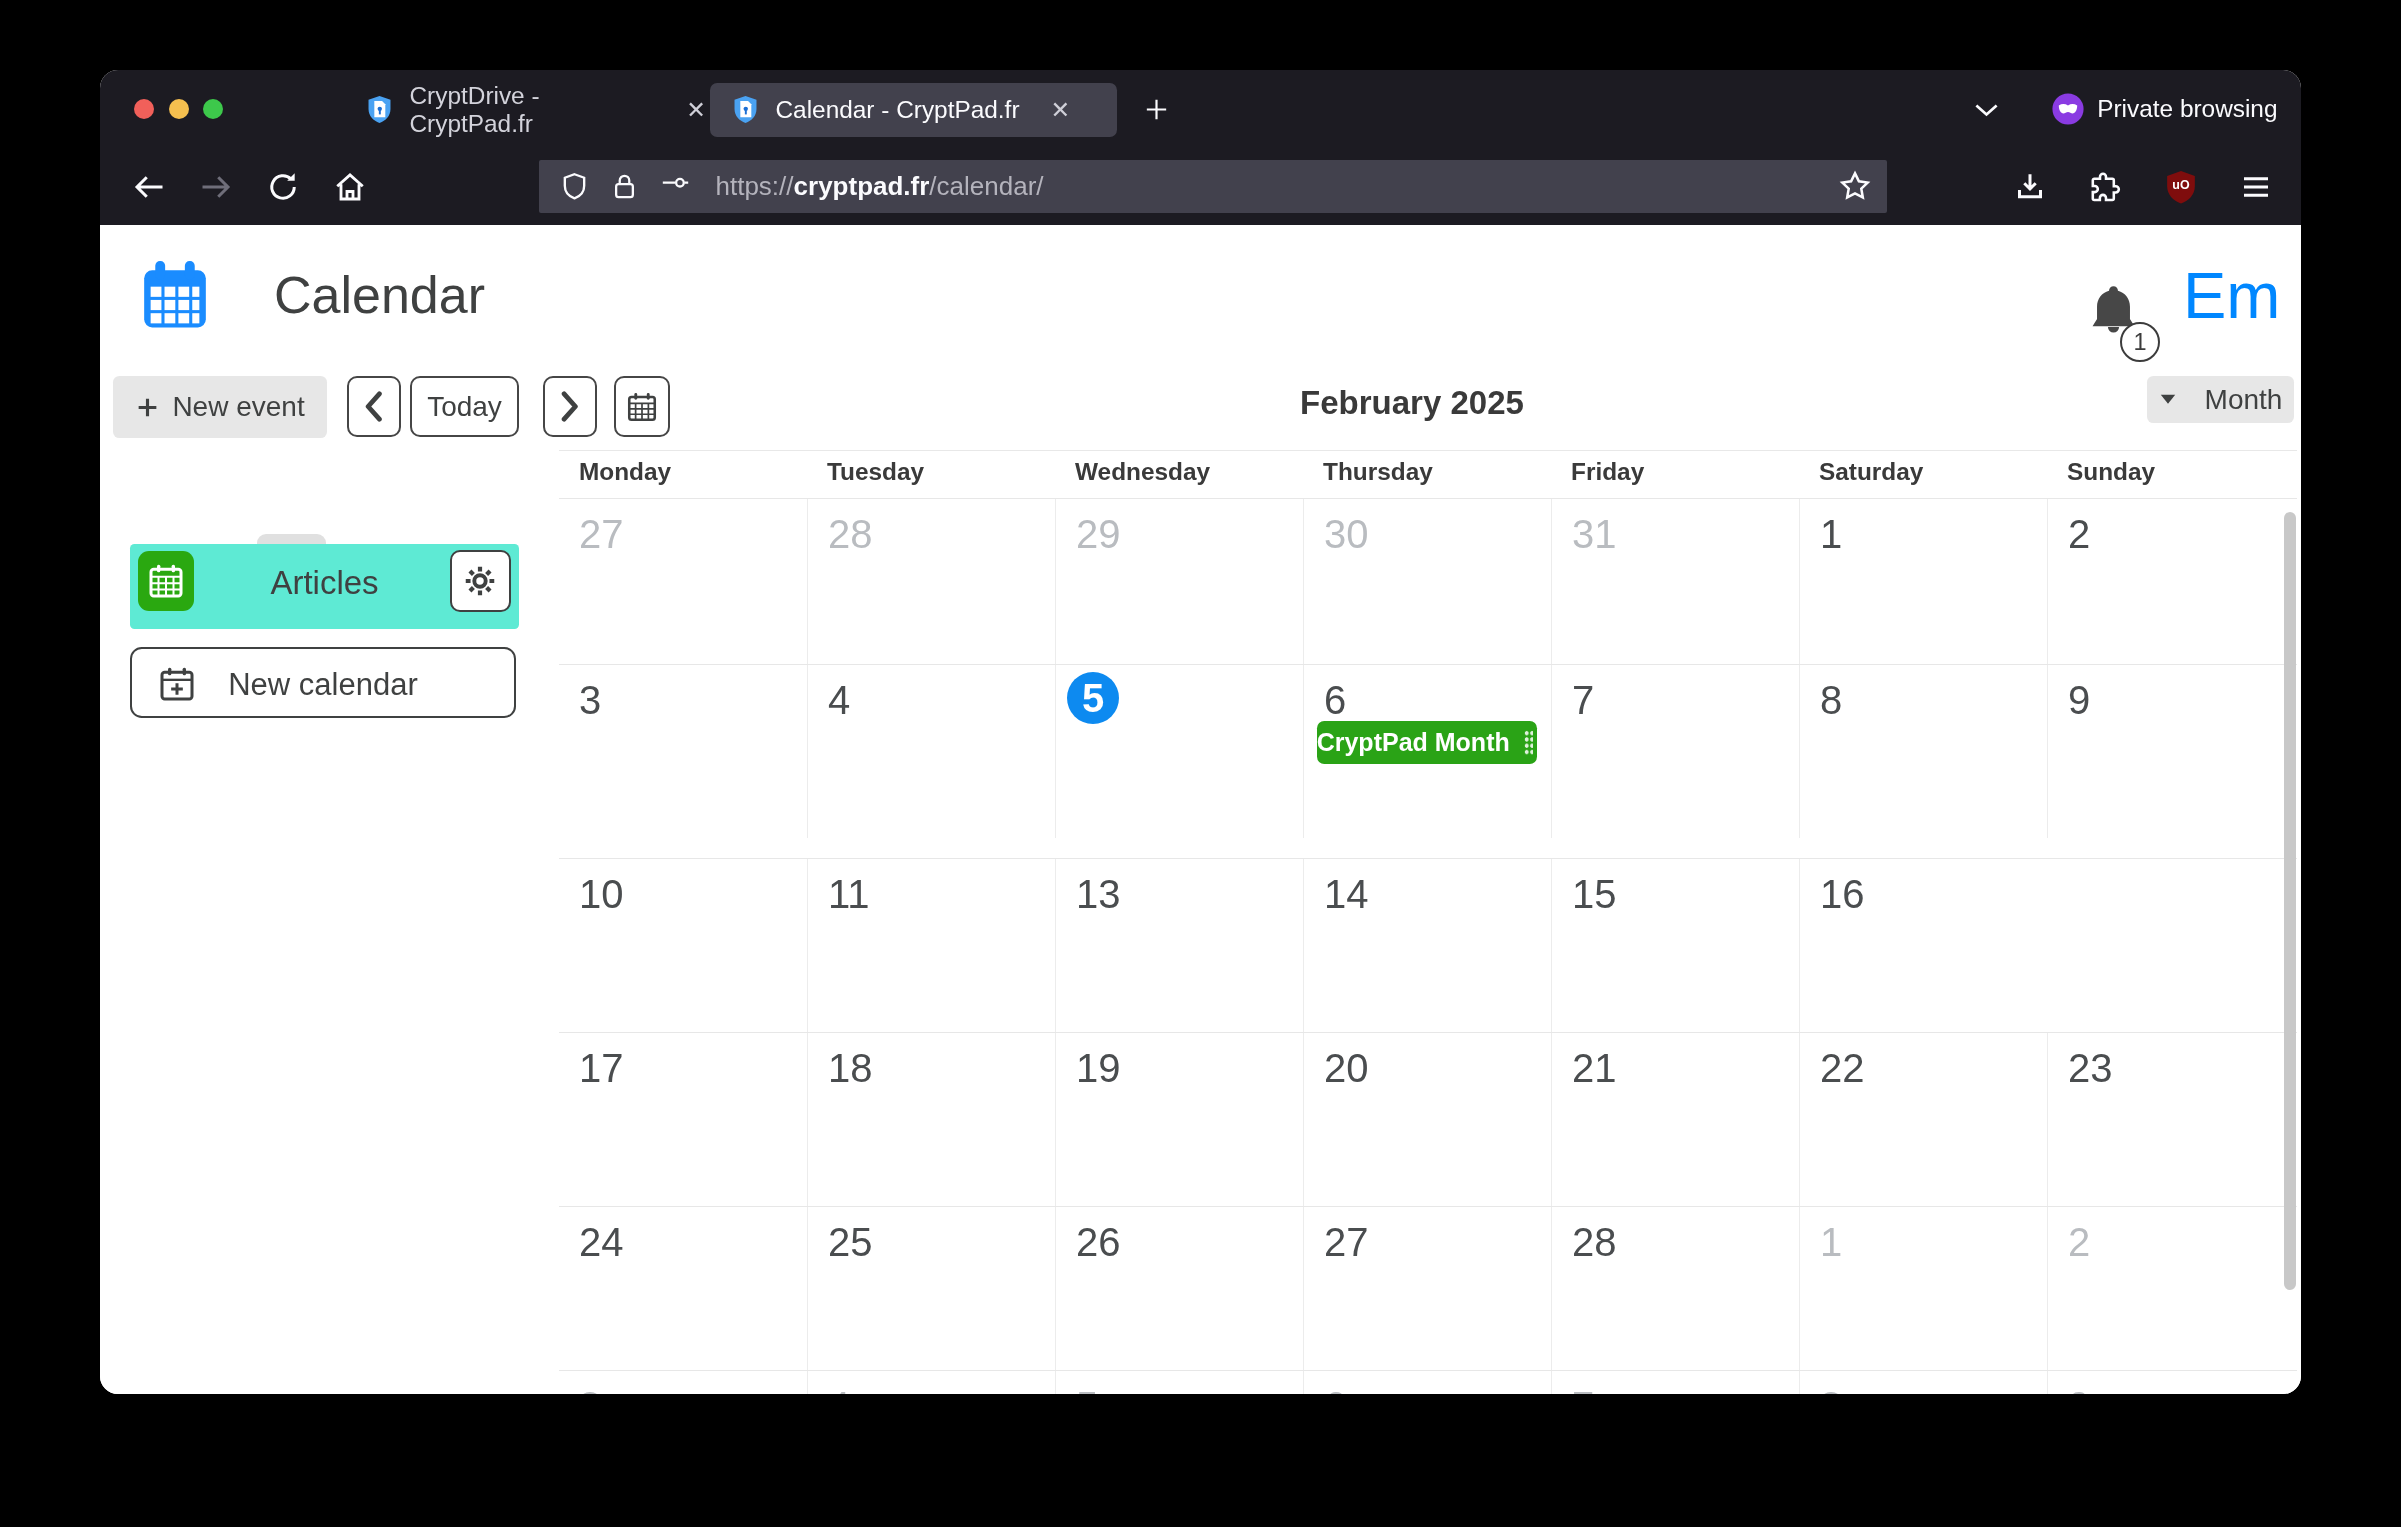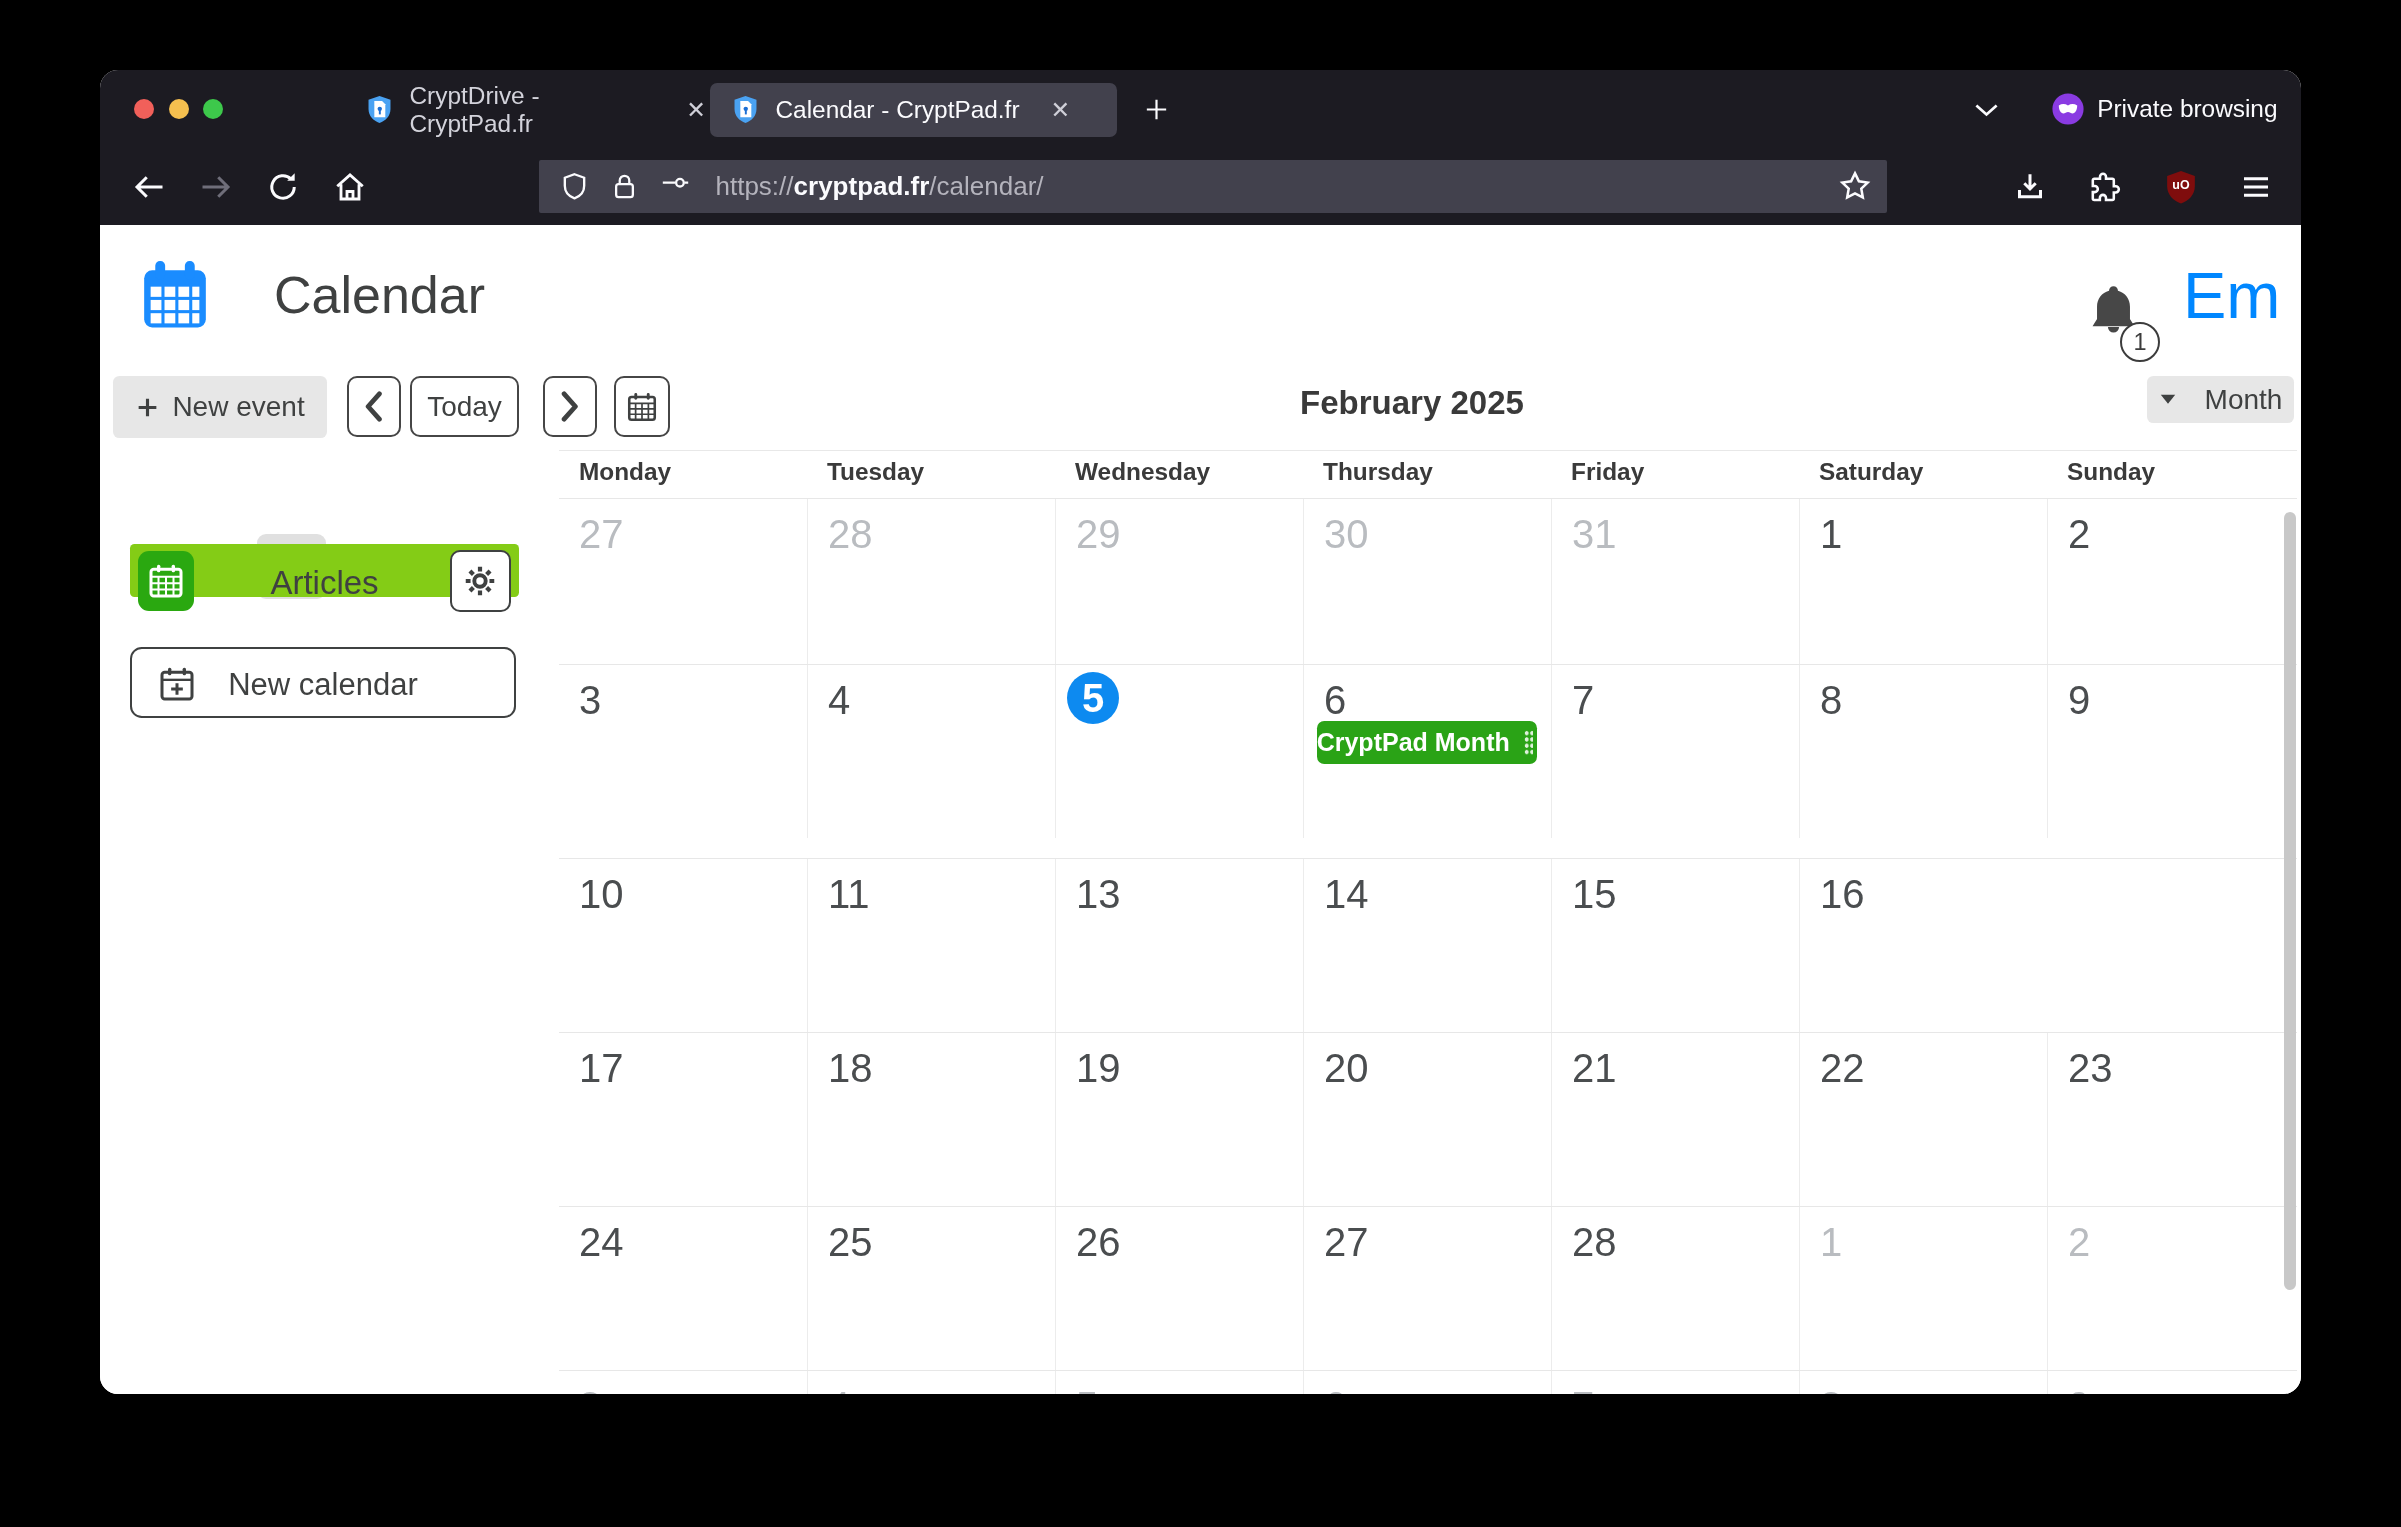--- a/index.html
+++ b/index.html
@@ -64,21 +64,21 @@
   .nav-jump    { position:absolute; left:514px; top:151px; width:56px;  height:61px; }
   .month-title { position:absolute; left:1140px; top:159px; width:344px; text-align:center;
                  font-size:33px; font-weight:bold; color:#3a3a3a; }
   .view-select { position:absolute; left:2047px; top:151px; width:147px; height:47px; gap:28px; }
 
   
   .em-tab-sel { position:absolute; left:157px; top:309px; width:69px; height:65px; background:#e0e0e0;
                 border-radius:9px; display:flex; align-items:center; justify-content:center; font-size:33px; }
   .em-tab     { position:absolute; left:235px; top:309px; width:60px; height:65px;
                 display:flex; align-items:center; justify-content:center; font-size:33px; }
-  .cal-item { position:absolute; left:30px; top:319px; width:389px; height:53px; background:#84cc16;
+  .cal-item { position:absolute; left:30px; top:319px; width:389px; height:85px; background:#5eead4;
               border-radius:4.5px; }
   .cal-item-icon { position:absolute; left:8.1px; top:7.2px; width:56px; height:60px; border-radius:11px;
                    display:flex; align-items:center; justify-content:center; }
   .cal-item-label { position:absolute; left:0; width:100%; top:20px; text-align:center; font-size:33px; }
   .cal-item-gear { position:absolute; right:8.1px; top:6.3px; width:61px; height:62px; background:#fff;
                    border:2.7px solid #3f4141; border-radius:10px;
                    display:flex; align-items:center; justify-content:center; }
   .new-calendar { position:absolute; left:30px; top:422px; width:386px; height:71px; background:#fff;
                   border:2.7px solid #3f4141; border-radius:11.8px; }
   .new-calendar .nc-icon { position:absolute; left:25px; top:15.4px; }

